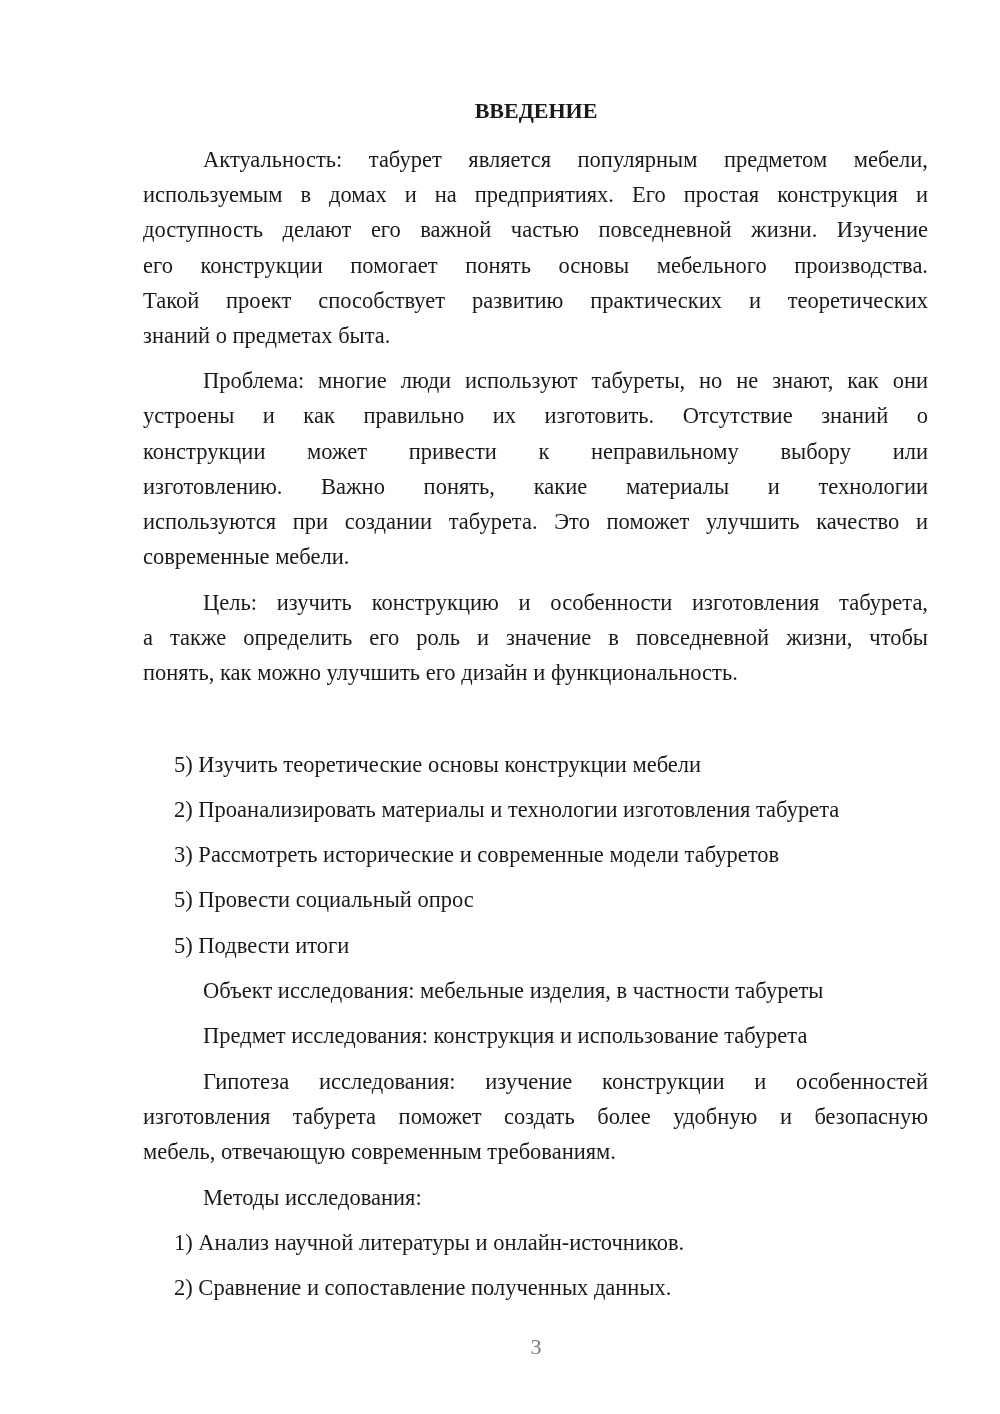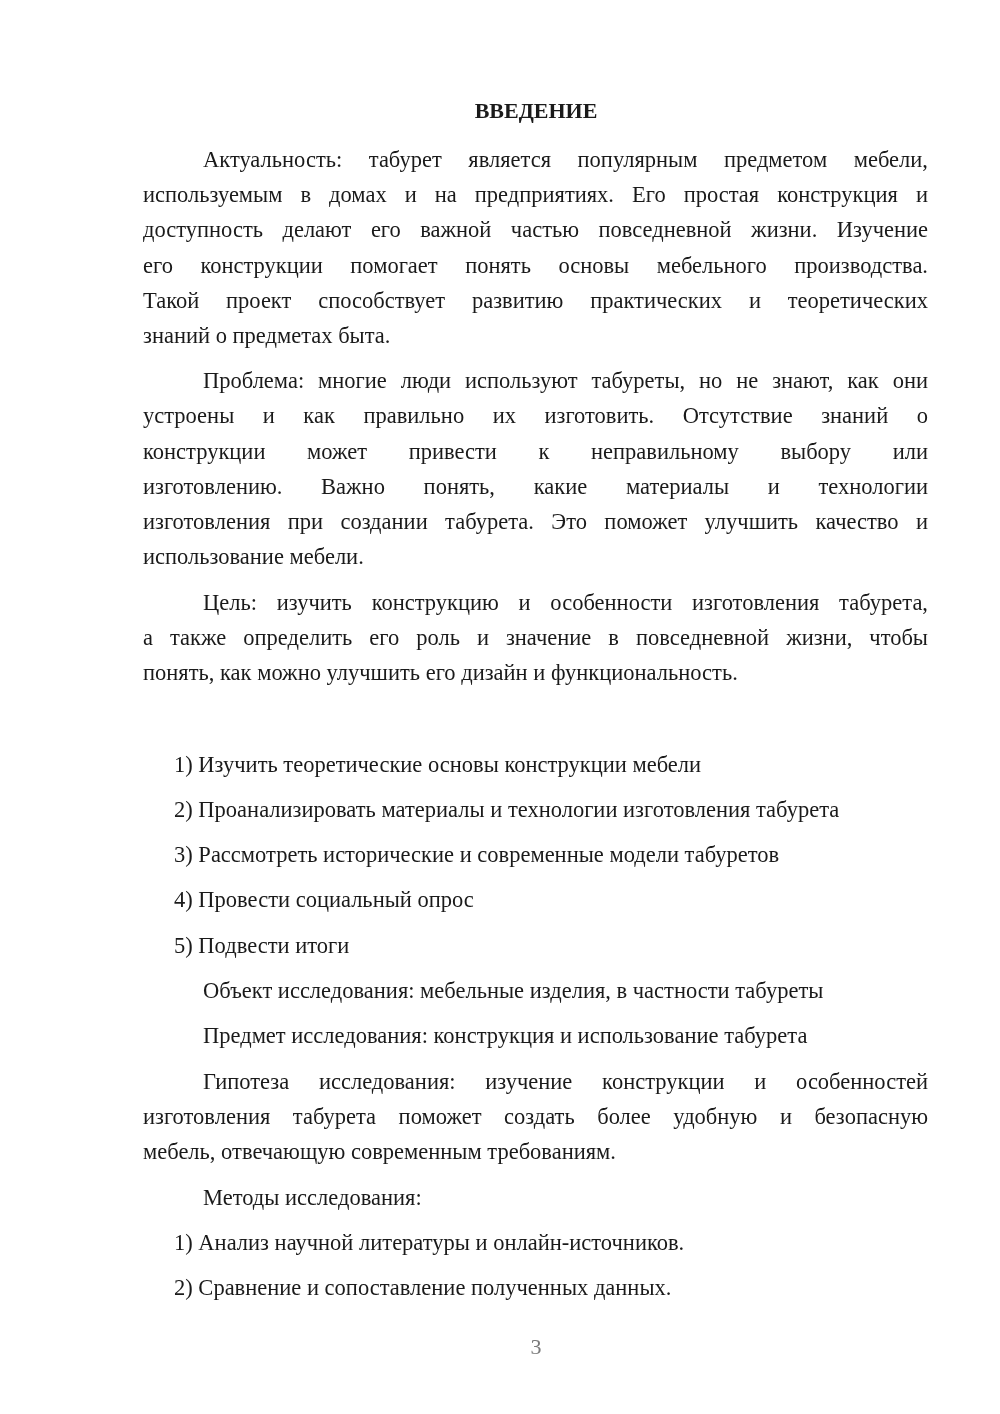--- a/index.html
+++ b/index.html
@@ -40,35 +40,35 @@
     <div class="line just" style="top:251px">его конструкции помогает понять основы мебельного производства.</div>
     <div class="line just" style="top:286px">Такой проект способствует развитию практических и теоретических</div>
     <div class="line" style="top:321px">знаний о предметах быта.</div>
   </div>
 
   <div>
     <div class="line ind just" style="top:366px">Проблема: многие люди используют табуреты, но не знают, как они</div>
     <div class="line just" style="top:401px">устроены и как правильно их изготовить. Отсутствие знаний о</div>
     <div class="line just" style="top:437px">конструкции может привести к неправильному выбору или</div>
     <div class="line just" style="top:472px">изготовлению. Важно понять, какие материалы и технологии</div>
-    <div class="line just" style="top:507px">изготовления при создании табурета. Это поможет улучшить качество и</div>
-    <div class="line" style="top:542px">использование мебели.</div>
+    <div class="line just" style="top:507px">используются при создании табурета. Это поможет улучшить качество и</div>
+    <div class="line" style="top:542px">современные мебели.</div>
   </div>
 
   <div>
     <div class="line ind just" style="top:588px">Цель: изучить конструкцию и особенности изготовления табурета,</div>
     <div class="line just" style="top:623px">а также определить его роль и значение в повседневной жизни, чтобы</div>
     <div class="line" style="top:658px">понять, как можно улучшить его дизайн и функциональность.</div>
   </div>
 
   <div>
-    <div class="line li" style="top:750px">1) Изучить теоретические основы конструкции мебели</div>
+    <div class="line li" style="top:750px">5) Изучить теоретические основы конструкции мебели</div>
     <div class="line li" style="top:795px">2) Проанализировать материалы и технологии изготовления табурета</div>
     <div class="line li" style="top:840px">3) Рассмотреть исторические и современные модели табуретов</div>
-    <div class="line li" style="top:885px">4) Провести социальный опрос</div>
+    <div class="line li" style="top:885px">5) Провести социальный опрос</div>
     <div class="line li" style="top:931px">5) Подвести итоги</div>
   </div>
 
   <div class="line ind" style="top:1021px">Предмет исследования: конструкция и использование табурета</div>
   <div class="line ind" style="top:976px">Объект исследования: мебельные изделия, в частности табуреты</div>
 
   <div>
     <div class="line ind just" style="top:1067px">Гипотеза исследования: изучение конструкции и особенностей</div>
     <div class="line just" style="top:1102px">изготовления табурета поможет создать более удобную и безопасную</div>
     <div class="line" style="top:1137px">мебель, отвечающую современным требованиям.</div>

